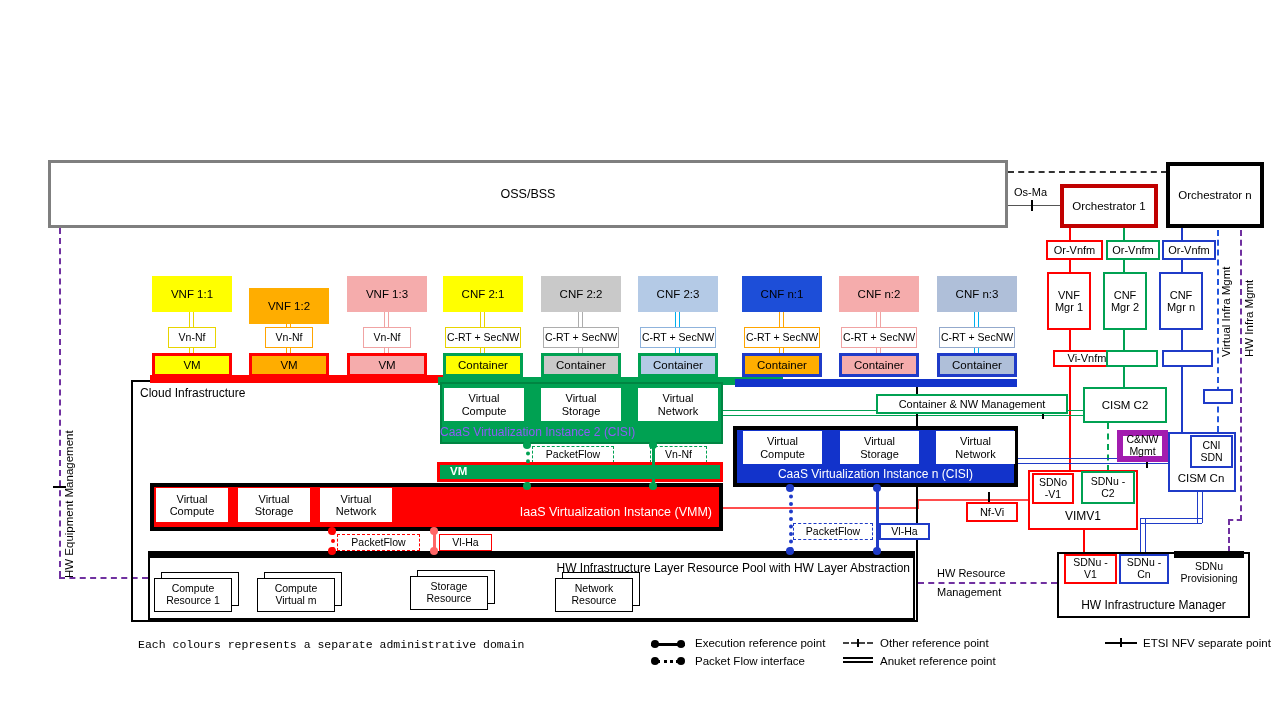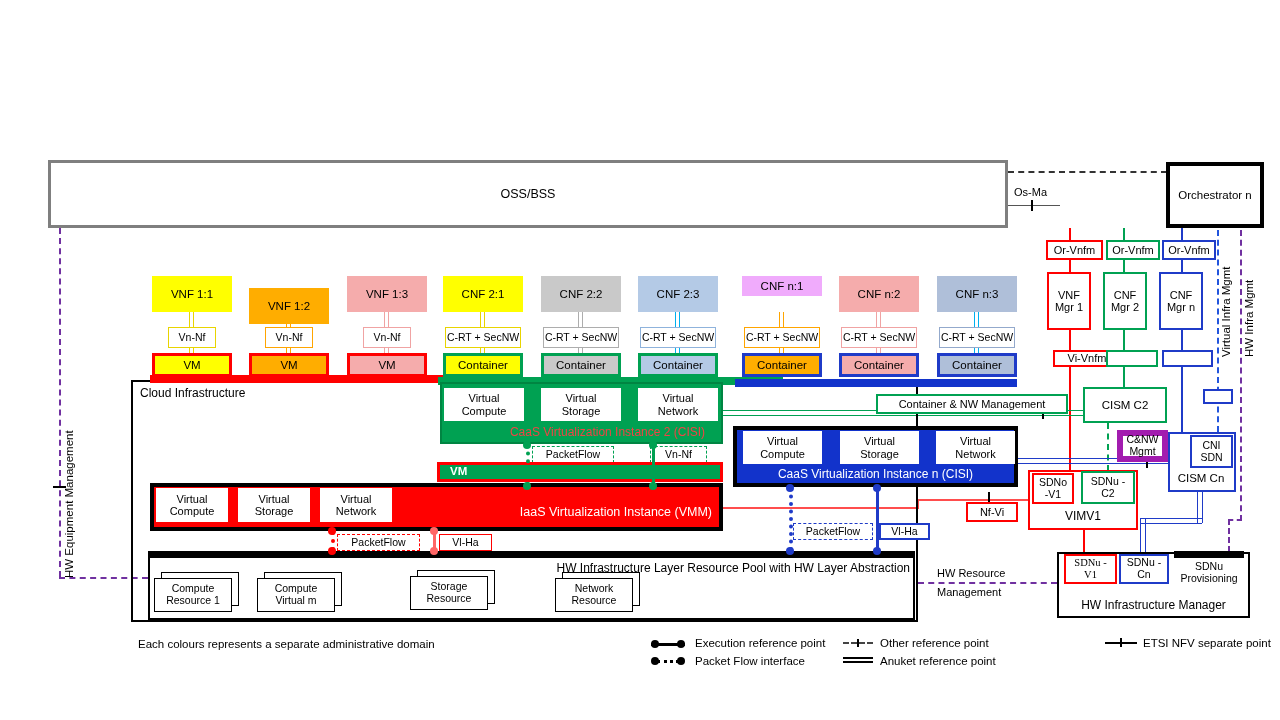--- a/index.html
+++ b/index.html
@@ -52,20 +52,23 @@
   <div class="tick" style="left:988px;top:492px;width:2px;height:12px;"></div>
 
   <div class="abs" style="left:1083px;top:530px;width:2px;height:23px;background:#FF0000;"></div>
 
   <div class="abs" style="left:918px;top:582px;width:139px;height:0;border-top:2px dashed #7030A0;"></div>
 
   <div class="box fs125" style="left:48px;top:160px;width:960px;height:68px;border:3px solid #7F7F7F;">
       <span>OSS/BSS</span>
     </div>
   <div class="lbl fs11" style="left:1014px;top:186px;">Os-Ma</div>
+  <div class="box fs115" style="left:1060px;top:184px;width:98px;height:44px;border:4px solid #C00000;">
+      <span style="width:80px;">Orchestrator 1</span>
+    </div>
   <div class="box fs115" style="left:1166px;top:162px;width:98px;height:66px;border:4px solid #000;">
       <span style="width:80px;">Orchestrator n</span>
     </div>
 
   <div class="box fs11" style="left:1046px;top:240px;width:57px;height:20px;border:2px solid #FF0000;">
       <span>Or-Vnfm</span>
     </div>
   <div class="box fs11" style="left:1106px;top:240px;width:54px;height:20px;border:2px solid #00A152;">
       <span>Or-Vnfm</span>
     </div>
@@ -161,21 +164,21 @@
       <span>CNF 2:3</span>
     </div>
   <div class="box fs10" style="left:640px;top:327px;width:76px;height:21px;border:1.5px solid #8FB3DC;">
       <span>C-RT + SecNW</span>
     </div>
   <div class="box fs115" style="left:638px;top:353px;width:80px;height:24px;background:#B4CAE6;border:3px solid #00A152;">
       <span>Container</span>
     </div>
 
   <div class="abs" style="left:779px;top:312px;width:5px;height:43px;border-left:1.5px solid #FFA500;border-right:1.5px solid #FFA500;"></div>
-  <div class="box fs115" style="left:742px;top:276px;width:80px;height:20px;background:#f0abfc;">
+  <div class="box fs115" style="left:742px;top:276px;width:80px;height:36px;background:#1d4ed8;">
       <span>CNF n:1</span>
     </div>
   <div class="box fs10" style="left:744px;top:327px;width:76px;height:21px;border:1.5px solid #FFA500;">
       <span>C-RT + SecNW</span>
     </div>
   <div class="box fs115" style="left:742px;top:353px;width:80px;height:24px;background:#FFAD00;border:3px solid #1F3BC8;">
       <span>Container</span>
     </div>
 
   <div class="abs" style="left:876px;top:312px;width:5px;height:43px;border-left:1.5px solid #F0A3A3;border-right:1.5px solid #F0A3A3;"></div>
@@ -203,21 +206,21 @@
   <div class="abs" style="left:440px;top:382px;width:283px;height:62px;background:#00A152;border:2px solid #008542;"></div>
   <div class="box fs11" style="left:444px;top:388px;width:80px;height:33px;">
       <span style="width:58px;">Virtual Compute</span>
     </div>
   <div class="box fs11" style="left:541px;top:388px;width:80px;height:33px;">
       <span style="width:58px;">Virtual Storage</span>
     </div>
   <div class="box fs11" style="left:638px;top:388px;width:80px;height:33px;">
       <span style="width:60px;">Virtual Network</span>
     </div>
-  <div class="lbl fs12" style="left:440px;top:425px;width:335px;text-align:center;color:#ef4444;">CaaS Virtualization Instance 2 (CISI)</div>
+  <div class="lbl fs12" style="left:440px;top:425px;width:335px;text-align:left;color:#8b5cf6;">CaaS Virtualization Instance 2 (CISI)</div>
   <div class="box fs10" style="left:532px;top:446px;width:82px;height:17px;border:1.5px dashed #00A152;">
       <span>PacketFlow</span>
     </div>
   <div class="box fs10" style="left:650px;top:446px;width:57px;height:17px;border:1.5px dashed #00A152;">
       <span>Vn-Nf</span>
     </div>
 
   <div class="abs" style="left:437px;top:462px;width:286px;height:20px;background:#00A152;border:3px solid #FF0000;"></div>
   <div class="lbl fs115" style="left:450px;top:465px;color:#fff;font-weight:bold;">VM</div>
 
@@ -303,21 +306,21 @@
   <div class="lbl fs12" style="left:1028px;top:509px;width:110px;text-align:center;">VIMV1</div>
 
   <div class="box fs11" style="left:966px;top:502px;width:52px;height:20px;border:2px solid #FF0000;">
       <span>Nf-Vi</span>
     </div>
 
   <div class="lbl fs11" style="left:937px;top:567px;">HW Resource</div>
   <div class="lbl fs11" style="left:937px;top:586px;">Management</div>
 
   <div class="box" style="left:1057px;top:552px;width:193px;height:66px;border:2px solid #000;background:#fff;"></div>
-  <div class="box fs10" style="left:1064px;top:554px;width:53px;height:30px;border:2px solid #FF0000;font-family:Liberation Serif, serif;">
+  <div class="box fs10" style="left:1064px;top:554px;width:53px;height:30px;border:2px solid #FF0000;">
       <span style="width:36px;">SDNu -V1</span>
     </div>
   <div class="box fs10" style="left:1119px;top:554px;width:50px;height:30px;border:2px solid #1F3BC8;">
       <span style="width:36px;">SDNu -Cn</span>
     </div>
   <div class="abs" style="left:1174px;top:551px;width:70px;height:7px;background:#000;"></div>
   <div class="box fs10 nofill" style="left:1171px;top:559px;width:76px;height:28px;">
       <span style="width:72px;">SDNu Provisioning</span>
     </div>
   <div class="lbl fs12" style="left:1057px;top:598px;width:193px;text-align:center;">HW Infrastructure Manager</div>
@@ -336,21 +339,21 @@
   <div class="dot" style="left:430px;top:527px;background:#FF6666;"></div>
   <div class="dot" style="left:430px;top:547px;background:#FF6666;"></div>
 
   <div class="abs" style="left:789px;top:487px;width:0;height:64px;border-left:4px dotted #1F3BC8;"></div>
   <div class="abs" style="left:876px;top:487px;width:3px;height:64px;background:#1F3BC8;"></div>
   <div class="dot" style="left:786px;top:484px;background:#1F3BC8;"></div>
   <div class="dot" style="left:786px;top:547px;background:#1F3BC8;"></div>
   <div class="dot" style="left:873px;top:484px;background:#1F3BC8;"></div>
   <div class="dot" style="left:873px;top:547px;background:#1F3BC8;"></div>
 
-  <div class="lbl fs115" style="left:138px;top:638px;">Each colours represents a separate administrative domain</div>
+  <div class="lbl fs115" style="left:138px;top:638px;font-family:Liberation Mono, monospace;">Each colours represents a separate administrative domain</div>
 
   <div class="abs" style="left:651px;top:640px;width:34px;height:9px;">
     <div class="abs" style="left:0;top:3px;width:34px;height:3px;background:#000;"></div>
     <div class="dot" style="left:0;top:0;background:#000;"></div>
     <div class="dot" style="left:26px;top:0;background:#000;"></div>
   </div>
   <div class="lbl fs115" style="left:695px;top:637px;">Execution reference point</div>
 
   <div class="abs" style="left:651px;top:657px;width:34px;height:9px;">
     <div class="abs" style="left:6px;top:3px;width:22px;height:0;border-top:3px dotted #000;"></div>

